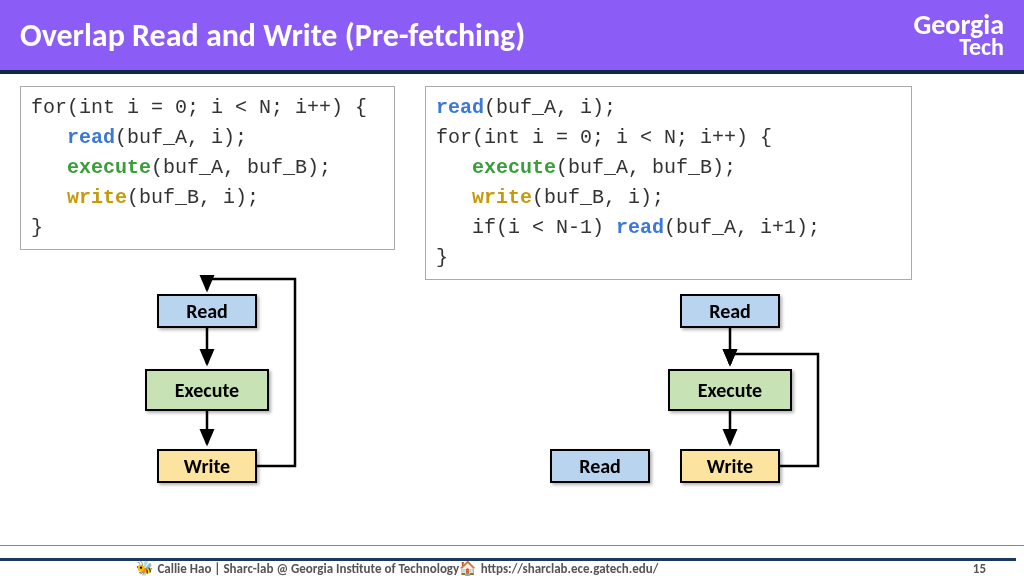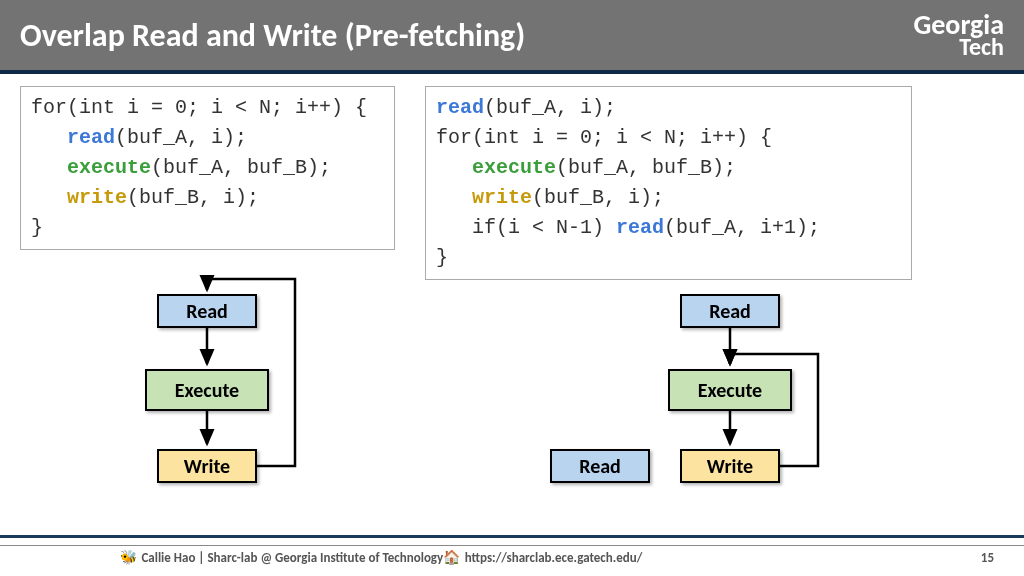--- a/index.html
+++ b/index.html
@@ -1,34 +1,34 @@
 <!DOCTYPE html>
 <html><head>
 <meta charset="utf-8">
 <style>
   * { margin: 0; padding: 0; box-sizing: border-box; }
   body { width: 1024px; height: 576px; font-family: Calibri, Arial, sans-serif; background: #fff; position: relative; overflow: hidden; }
-  .header { background: #737373; height: 74px; display: flex; align-items: center; justify-content: space-between; padding: 0 20px; border-bottom: 4px solid #0f2a44;}
+  .header { background: #8b5cf6; height: 74px; display: flex; align-items: center; justify-content: space-between; padding: 0 20px; border-bottom: 4px solid #0f2a44;}
   .title { color: #fff; font-size: 32px; font-weight: bold; }
   .logo { text-align: right; color: #fff; line-height: 0.85; }
   .logo .l1 { font-size: 28px; font-weight: bold; display:block;}
   .logo .l2 { font-size: 24px; font-weight: bold; display:block;}
   .content { position: relative; height: 460px; }
   .codebox { position: absolute; border: 1px solid #aaa; font-family: Consolas, 'Courier New', monospace; font-size: 20px; line-height: 1.5; padding: 6px 10px; color: #333; white-space: pre; }
   .code-left { left: 20px; top: 12px; width: 375px; }
   .code-right { left: 425px; top: 12px; width: 487px; }
   .kw-blue { color: #3b78d8; font-weight: bold; }
   .kw-green { color: #3a9e3a; font-weight: bold; }
   .kw-gold { color: #c79a0a; font-weight: bold; }
   .box { position: absolute; border: 2px solid #000; text-align: center; font-weight: bold; font-size: 20px; display: flex; align-items: center; justify-content: center; box-shadow: 2px 2px 3px rgba(0,0,0,0.3);}
   .box-read { background: #b9d4ef; }
   .box-exec { background: #c7e3b6; }
   .box-write { background: #fce39f; }
   svg.arrows { position: absolute; top: 0; left: 0; pointer-events: none; }
-  .footer { position: absolute; bottom: 0; left: 0; right: 0; height: 41px; border-top: 3px solid #1a3a5c; display: flex; align-items: center; font-size: 13px; font-weight: bold; color: #555; padding: 0 20px; }
+  .footer { position: absolute; bottom: 0; left: 0; right: 8px; height: 18px; border-top: 3px solid #1a3a5c; display: flex; align-items: center; font-size: 13px; font-weight: bold; color: #555; padding: 0 36px; }
   .footer .f1 { flex: 0 0 auto; margin-left: 100px;}
   .footer .f2 { flex: 0 0 auto; }
   .footer .f3 { position:absolute; right: 30px; }
   .footsep { height: 1px; background: #888; position:absolute; bottom: 30px; left:0; right:0;}
   .emoji { font-size: 14px; margin-right: 4px;}
 </style>
 </head>
 <body>
 
 <div class="header">

